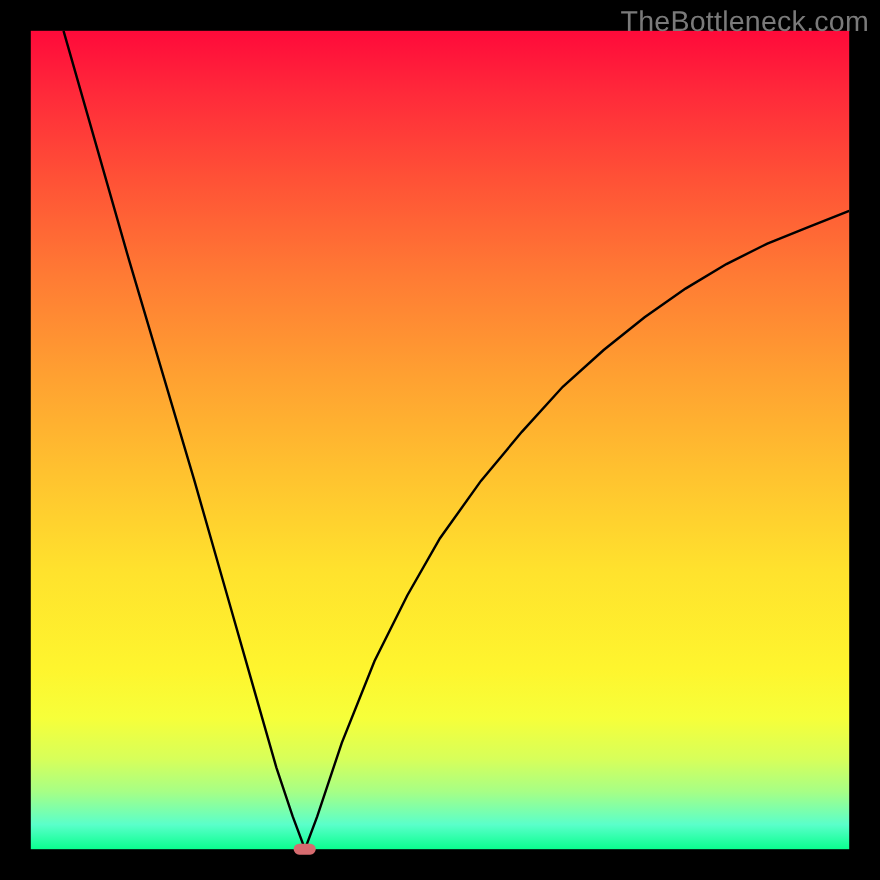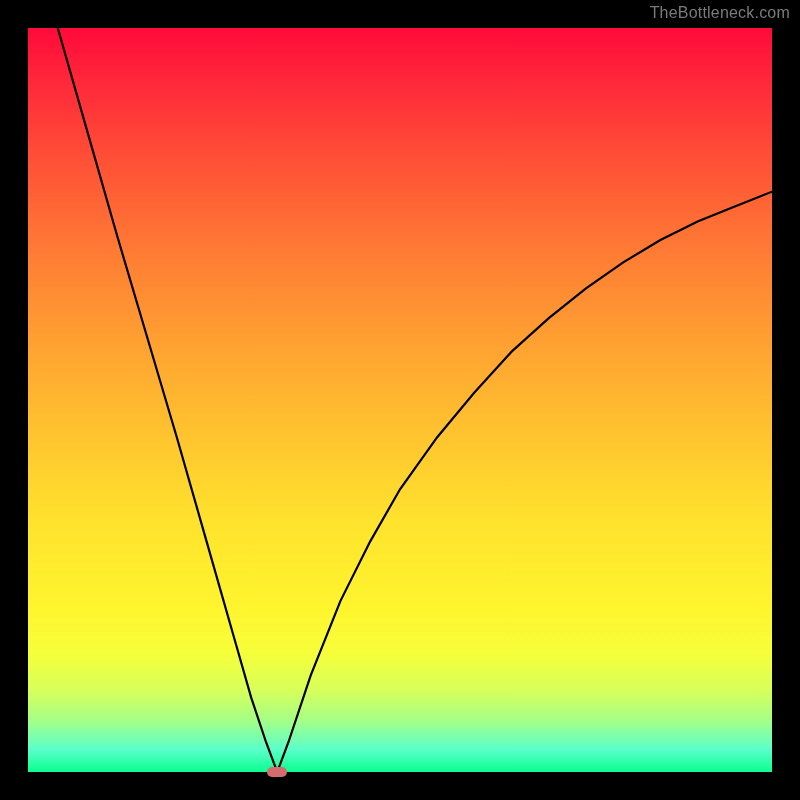--- a/index.html
+++ b/index.html
@@ -54,21 +54,21 @@
     height: 10px;
     background: #d66b6f;
     border-radius: 5px;
     transform: translate(-50%, -50%);
   }
   .watermark {
     position: absolute;
     top: 4px;
     right: 10px;
     color: #7a7a7a;
-    font-size: 16px;
+    font-size: 26px;
     font-weight: 500;
     letter-spacing: 0.2px;
   }
 </style>
 </head>
 <body>
 
 <div class="frame">
   <div class="plot-area">
     <svg class="curve" viewBox="0 0 744 744" preserveAspectRatio="none">

